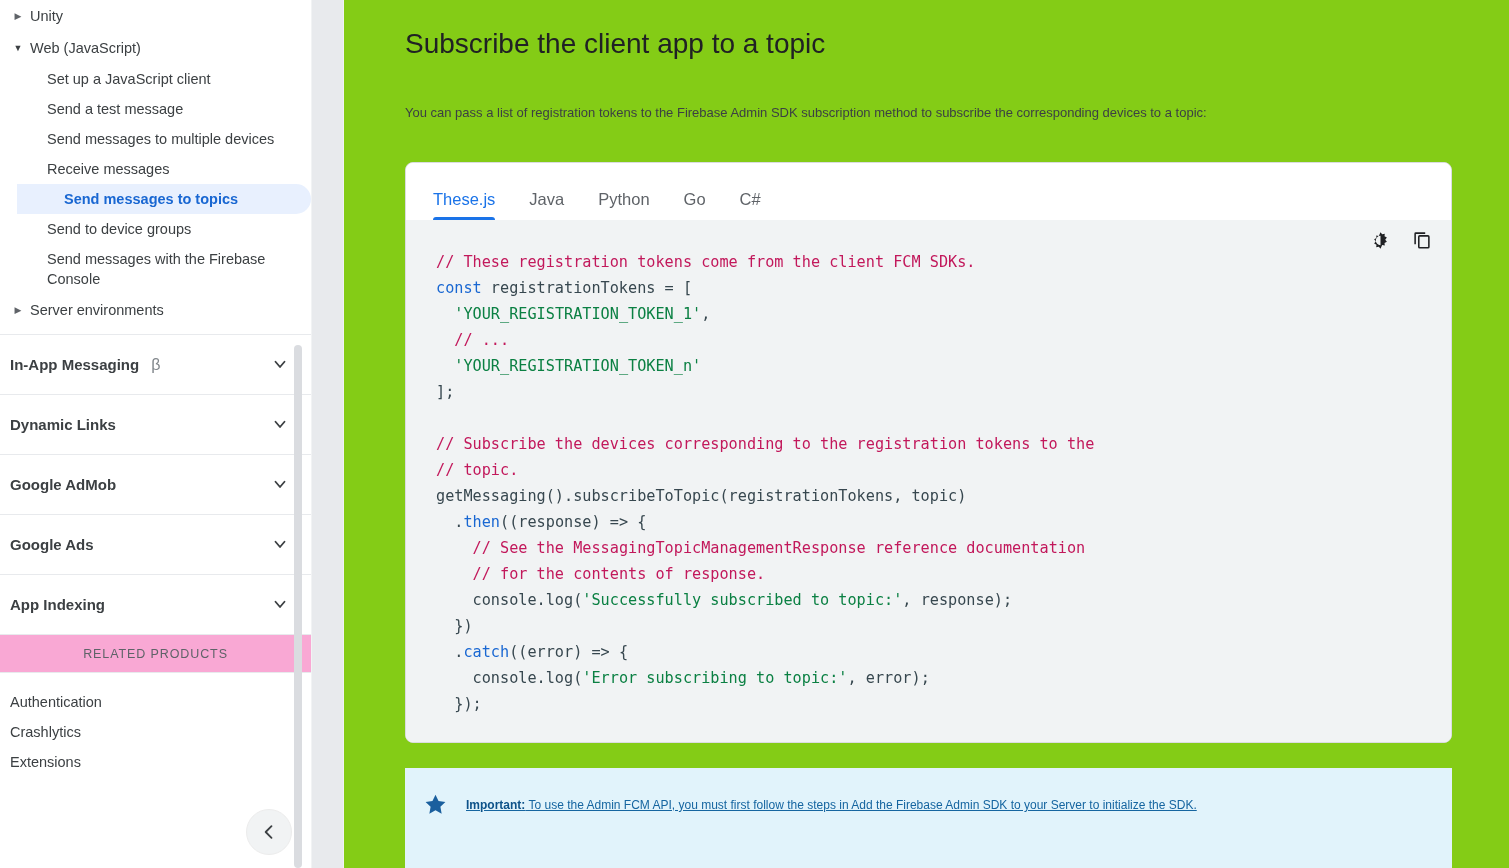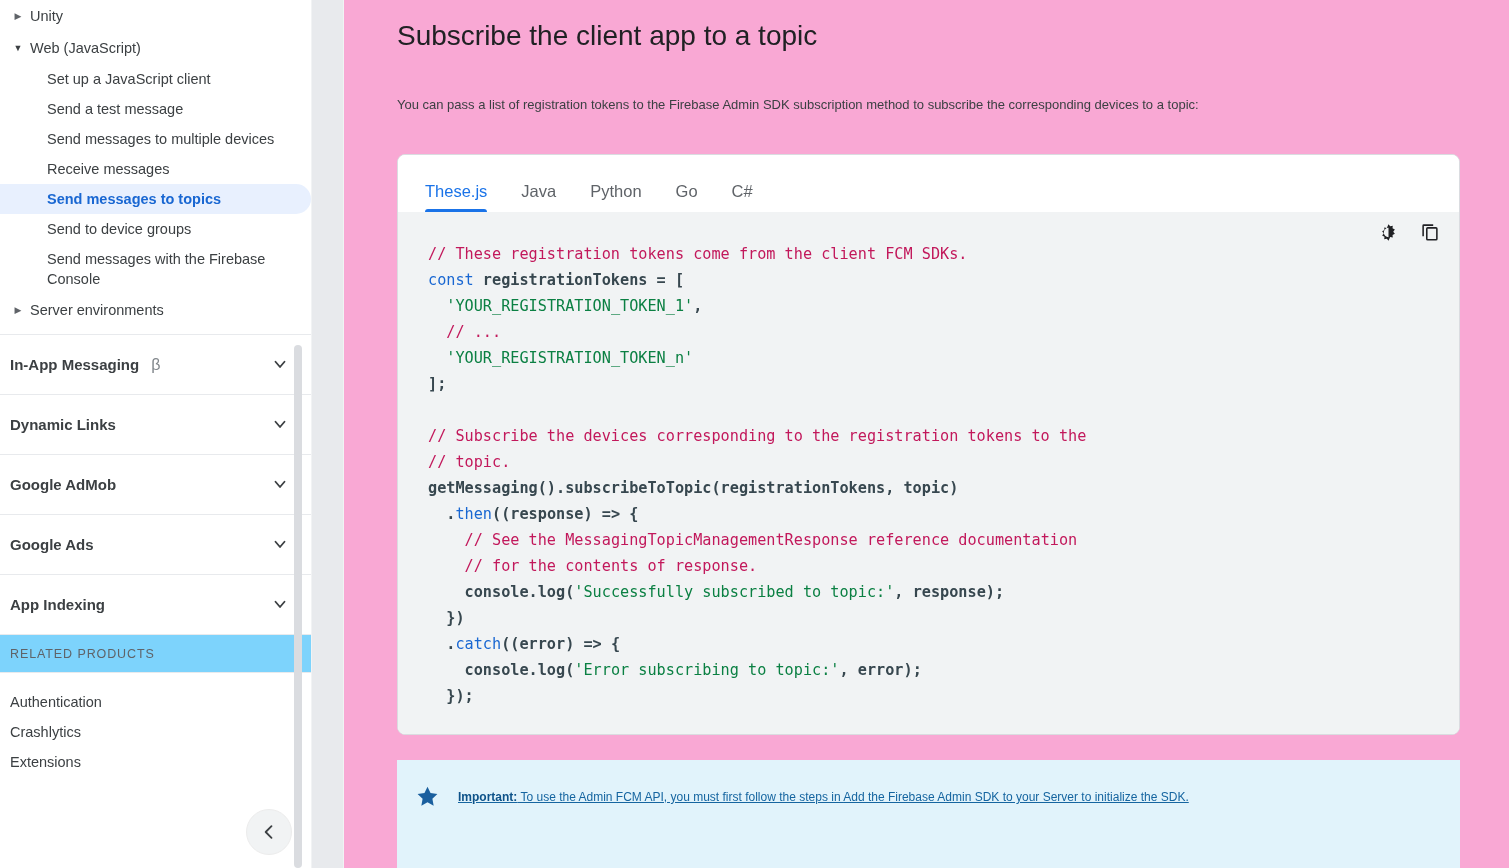--- a/index.html
+++ b/index.html
@@ -48,46 +48,48 @@
     color: #3c4043;
     padding: 5px 28px 5px 47px;
     border-radius: 0 100px 100px 0;
     cursor: pointer;
     text-decoration: none;
   }
   .sub-item.active {
     background: #e8f0fe;
     color: #1967d2;
     font-weight: bold;
+    margin-left: 17px;
   }
 
   
   .section-row {
     display: flex; align-items: center; justify-content: space-between;
     height: 60px;
     padding: 0 22px 0 10px;
     border-top: 1px solid #e8eaed;
     cursor: pointer;
   }
   .section-row .s-label {
     font-size: 15px; font-weight: bold; color: #3c4043;
     display: flex; align-items: flex-start; gap: 12px;
   }
   .beta-glyph { font-size: 16px; color: #80868b; font-weight: normal; }
   .chev { color: #3c4043; font-size: 14px; line-height: 1; }
 
   .related-head {
-    background: #7dd3fc;
+    background: #f9a8d4;
     border-top: 1px solid #e8eaed;
     border-bottom: 1px solid #e8eaed;
     font-size: 12.5px;
     letter-spacing: 0.9px;
     color: #5f6368;
     padding: 12px 10px 11px 10px;
     font-weight: normal;
+    text-align: center;
   }
   .related-list { padding: 14px 0 0 0; }
   .related-item {
     display: block;
     font-size: 14.5px;
     color: #3c4043;
     padding: 7px 10px 7px 10px;
     text-decoration: none;
     cursor: pointer;
   }
@@ -126,23 +128,23 @@
     cursor: pointer;
     z-index: 6;
   }
   .collapse-btn svg { display: block; }
 
   
   .content {
     position: relative;
     flex: 1 1 auto;
     height: 868px;
-    background: #f9a8d4;
+    background: #84cc16;
     overflow: hidden;
-    padding: 4px;
+    padding: 12px;
   }
   .content-inner { padding: 0 45px 0 49px; }
 
   h1.page-title {
     font-size: 28px;
     font-weight: normal;
     color: #202124;
     line-height: 36px;
     letter-spacing: 0;
     margin: 14px 0 0 0;
@@ -209,21 +211,21 @@
     font-size: 15.2px;
     line-height: 25px;
     color: #37474f;
     white-space: pre;
     overflow: hidden;
   }
   .c-com { color: #c2185b; }
   .c-key { color: #1967d2; }
   .c-str { color: #0b8043; }
   .c-fn  { color: #1967d2; }
-  .c-pln { color: #37474f; font-weight: bold; }
+  .c-pln { color: #37474f; }
 
   
   .callout {
     margin-top: 25px;
     background: #e1f3fb;
     padding: 22px 30px 24px 18px;
     display: flex;
     align-items: flex-start;
     gap: 18px;
     min-height: 110px;

